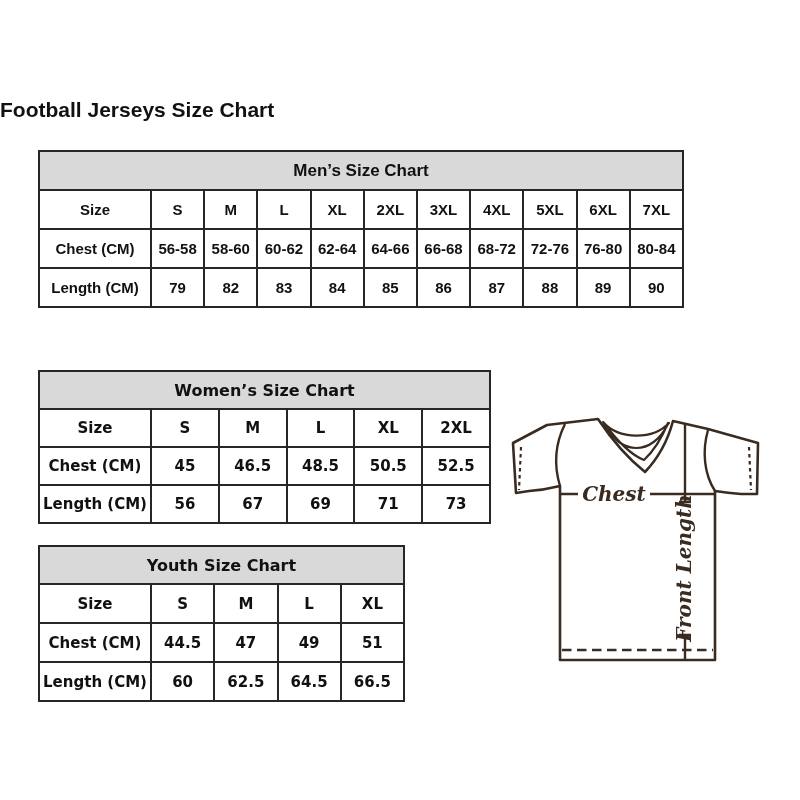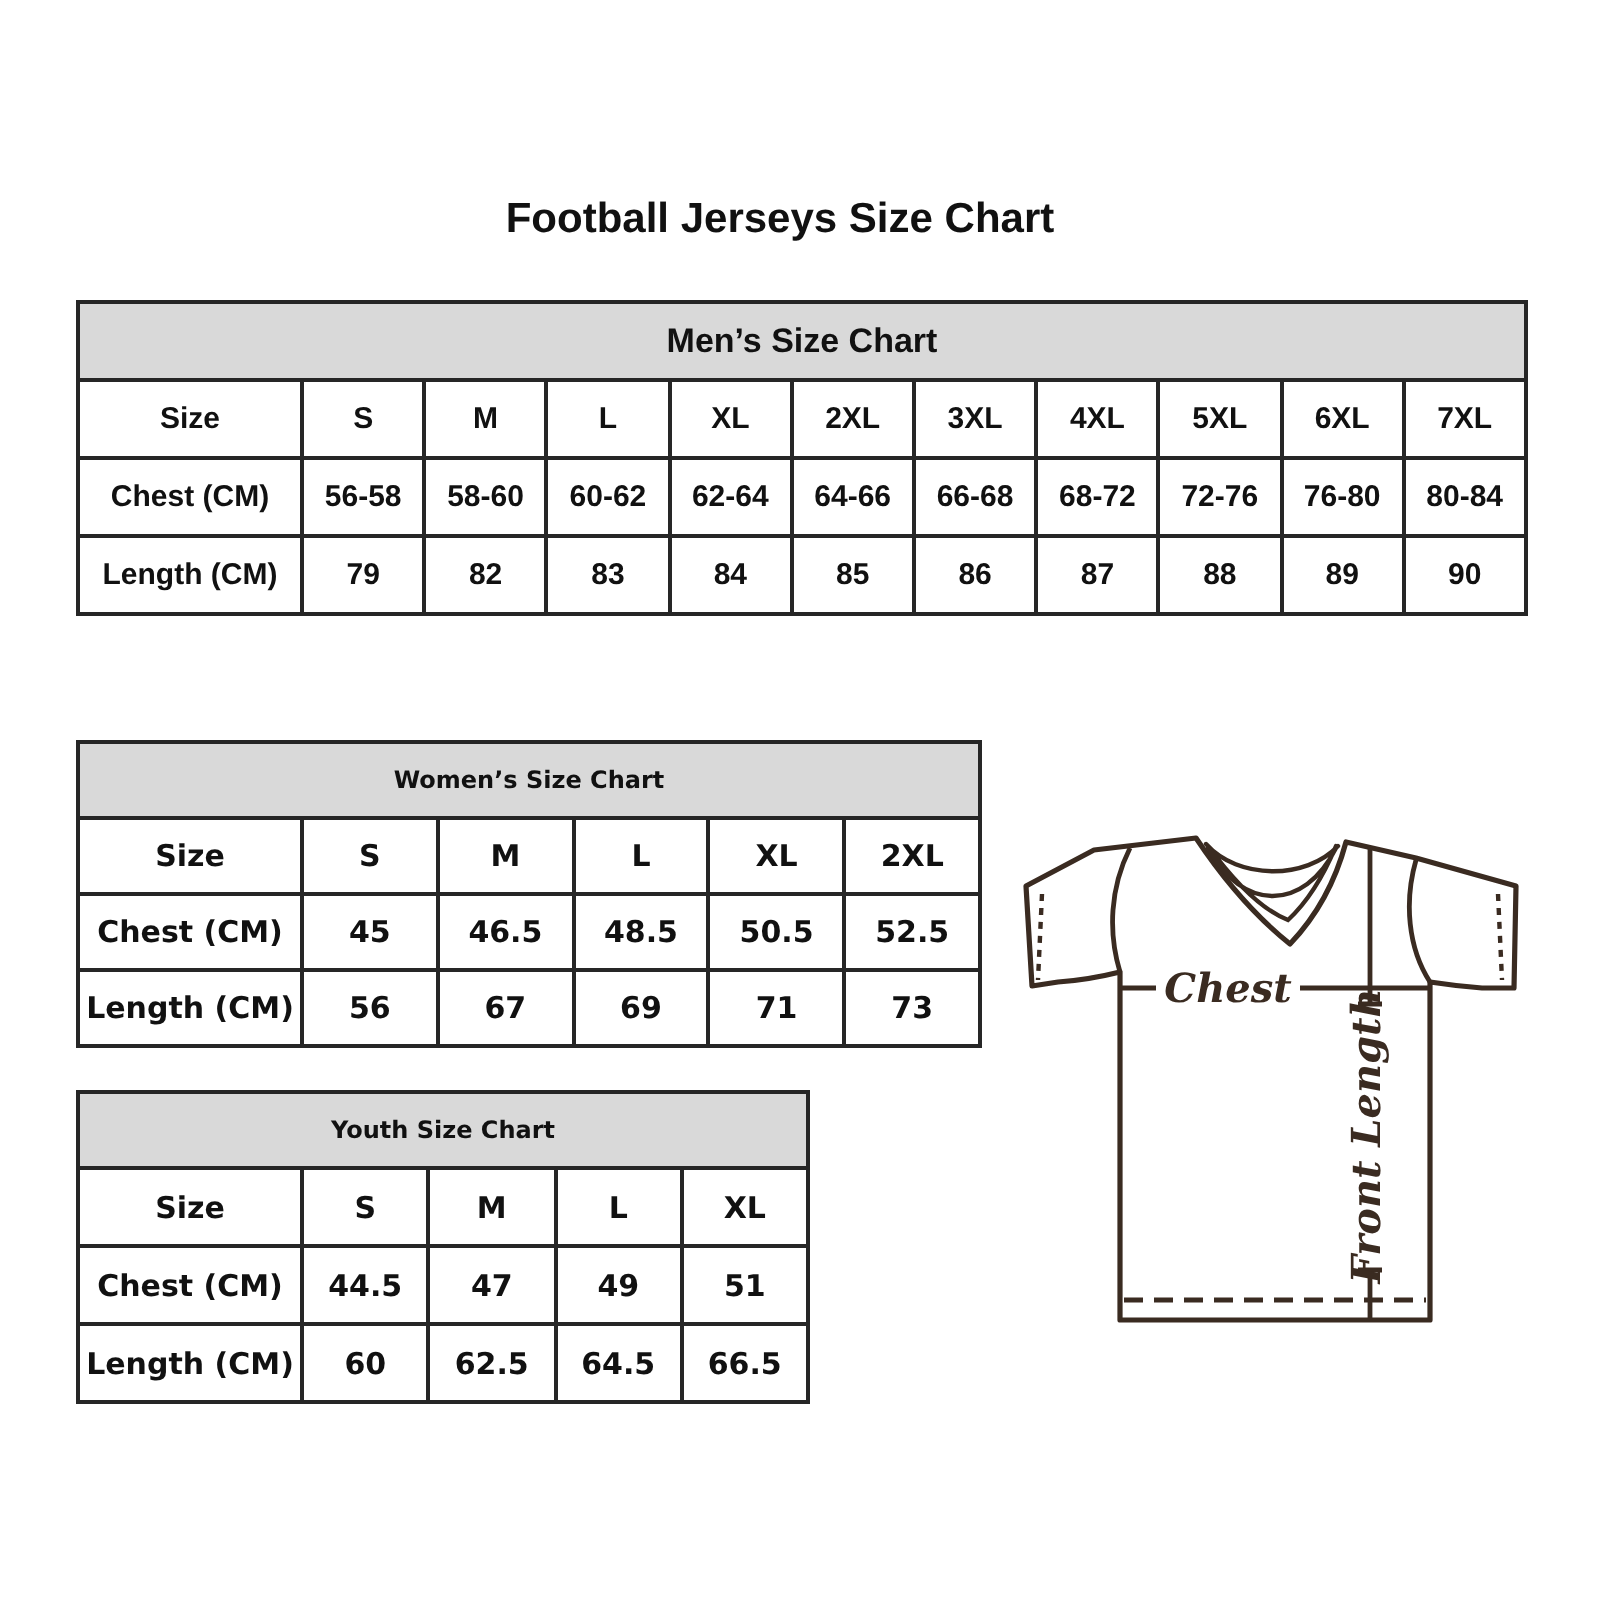--- a/index.html
+++ b/index.html
@@ -6,41 +6,41 @@
     --table-header-bg:#d9d9d9;
     --table-border:#262626;
     --jersey-line:#3a2b21;
     --text:#111111;
   }
   html,body{margin:0;padding:0;}
   body{background:#ffffff;font-family:"Liberation Sans",sans-serif;}
   .page{position:relative;width:800px;height:800px;background:#ffffff;overflow:hidden;}
   .title{
     position:absolute;left:0;top:98px;width:780px;
-    text-align:center;font-size:21px;font-weight:bold;color:var(--text);
+    font-size:21px;font-weight:bold;color:var(--text);
     font-family:"Liberation Sans",sans-serif;letter-spacing:0px;
   }
   table.size-table{
     position:absolute;border-collapse:collapse;table-layout:fixed;
     background:#ffffff;color:var(--text);
   }
   table.size-table th,table.size-table td{
     border:2px solid var(--table-border);
     text-align:center;vertical-align:middle;
     font-weight:bold;padding:0;overflow:hidden;white-space:nowrap;
   }
   
-  table.men{left:38px;top:150px;width:726px;}
+  table.men{left:38px;top:150px;width:646px;}
   table.men th{height:37px;font-size:17px;background:var(--table-header-bg);
     font-family:"Liberation Sans",sans-serif;}
   table.men td{height:37px;font-size:15px;font-family:"Liberation Sans",sans-serif;}
   
   table.women{left:38px;top:370px;width:453px;}
   table.youth{left:38px;top:545px;width:367px;}
-  table.women th,table.youth th{height:36px;font-size:12px;background:var(--table-header-bg);
+  table.women th,table.youth th{height:36px;font-size:16px;background:var(--table-header-bg);
     font-family:"DejaVu Sans",sans-serif;}
   table.women td{height:36px;}
   table.youth td{height:37px;}
   table.women td,table.youth td{font-size:15px;font-family:"DejaVu Sans",sans-serif;}
   
   .jersey{position:absolute;left:500px;top:396px;color:var(--jersey-line);}
   .jersey path,.jersey line{fill:none;stroke:currentColor;}
   .jersey text{
     fill:currentColor;font-family:"DejaVu Serif","Liberation Serif",serif;
     font-style:italic;font-weight:bold;

